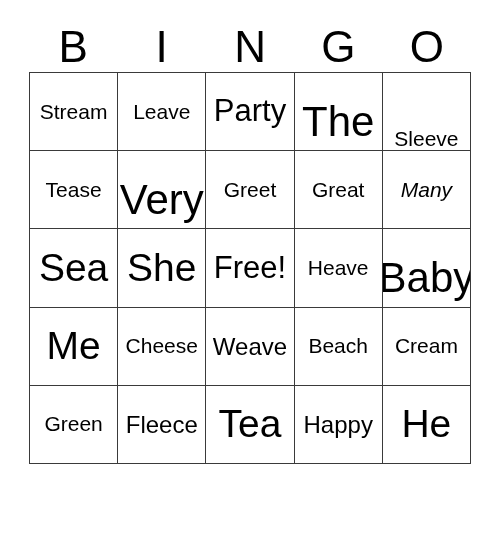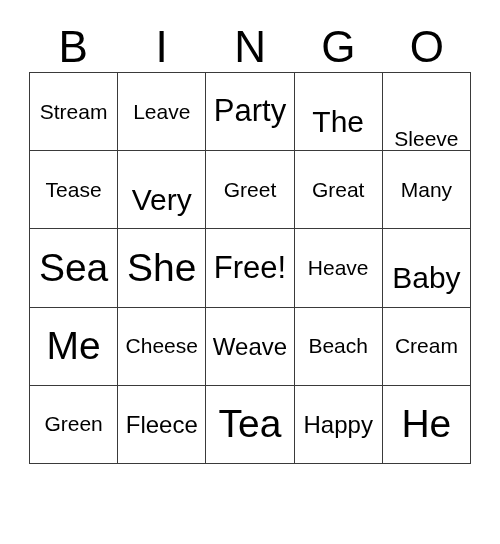--- a/index.html
+++ b/index.html
@@ -84,21 +84,21 @@
     line-height: 1.05;
     color: #000000;
     user-select: none;
   }
 
   
   .sz-xs  { font-size: 21px; }
   .sz-s   { font-size: 24px; }
   .sz-m   { font-size: 21px; }
   .sz-l   { font-size: 31px; }
-  .sz-xl  { font-size: 30px; margin-top: 20px; }
+  .sz-xl  { font-size: 42px; margin-top: 20px; }
   .sz-xxl { font-size: 39px; }
 </style>
 </head>
 <body>
 
 <div id="bingo-card" style="background: rgb(255, 255, 255);">
 
   <div id="header-row">
     <div class="header-letter">B</div>
     <div class="header-letter">I</div>
@@ -130,21 +130,21 @@
     </div>
     <div class="cell" style="border-right-color: rgb(58, 58, 58); border-bottom-color: rgb(58, 58, 58);">
       <span class="cell-text sz-xl">Very</span>
     </div>
     <div class="cell" style="border-right-color: rgb(58, 58, 58); border-bottom-color: rgb(58, 58, 58);">
       <span class="cell-text sz-m">Greet</span>
     </div>
     <div class="cell" style="border-right-color: rgb(58, 58, 58); border-bottom-color: rgb(58, 58, 58);">
       <span class="cell-text sz-m">Great</span>
     </div>
-    <div class="cell" style="border-right-color: rgb(58, 58, 58); border-bottom-color: rgb(58, 58, 58);">
+    <div class="cell" style="border-right-color: rgb(58, 58, 58); border-bottom-color: rgb(58, 58, 58); font-style: italic;">
       <span class="cell-text sz-m">Many</span>
     </div>
 
     <div class="cell" style="border-right-color: rgb(58, 58, 58); border-bottom-color: rgb(58, 58, 58);">
       <span class="cell-text sz-xxl">Sea</span>
     </div>
     <div class="cell" style="border-right-color: rgb(58, 58, 58); border-bottom-color: rgb(58, 58, 58);">
       <span class="cell-text sz-xxl">She</span>
     </div>
     <div class="cell" style="border-right-color: rgb(58, 58, 58); border-bottom-color: rgb(58, 58, 58);">

